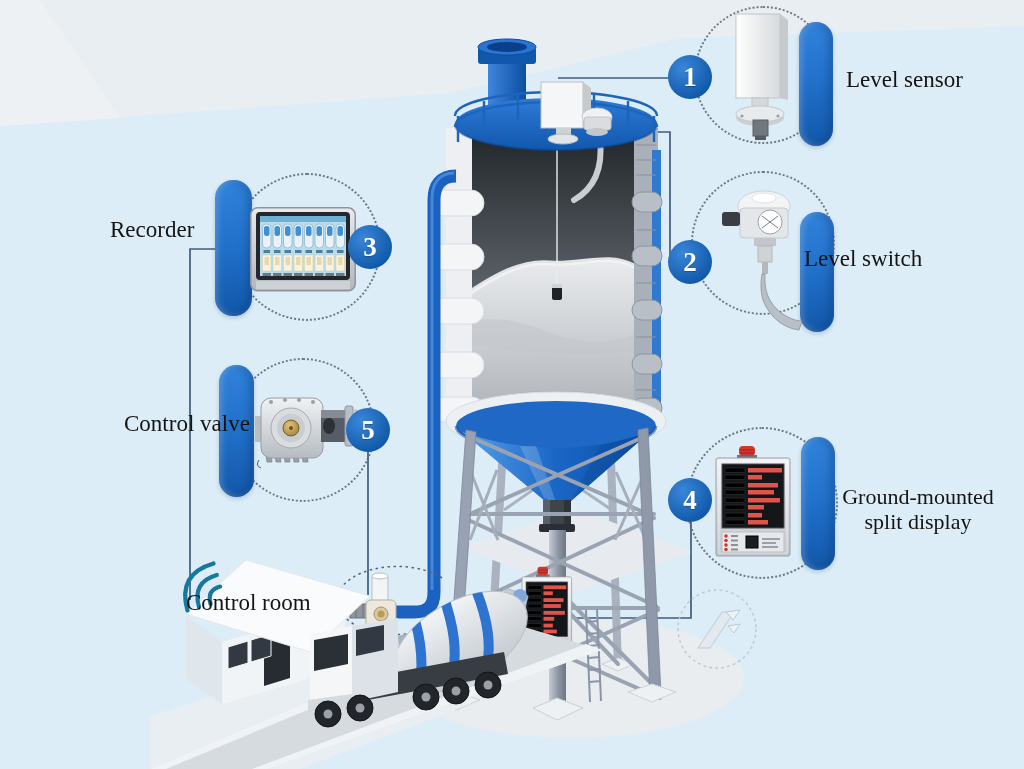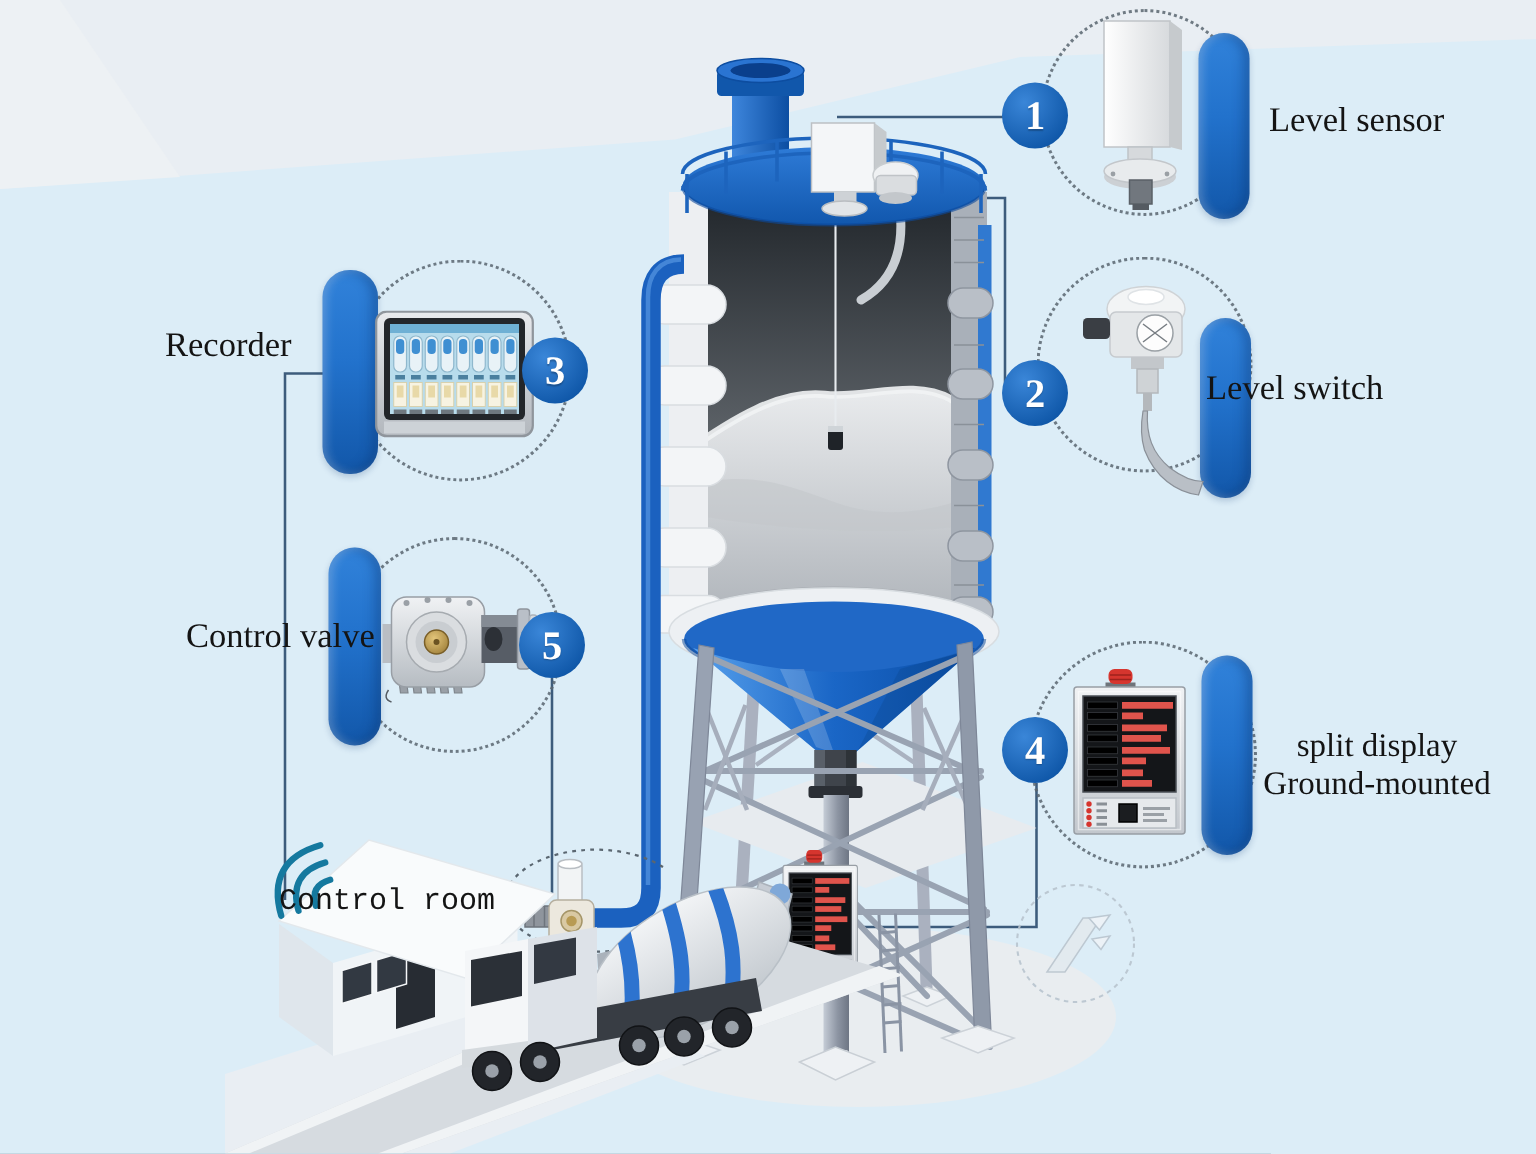--- a/index.html
+++ b/index.html
@@ -14,21 +14,21 @@
 .scene-svg{position:absolute;left:0;top:0;}
 .dotted-circle{position:absolute;border:2px dotted var(--dotted-circle);border-radius:50%;opacity:.85;}
 .pill{position:absolute;border-radius:18px;
   background:linear-gradient(180deg,#3182da 0%,var(--accent-blue) 45%,#1257a9 100%);
   box-shadow:inset 3px 0 6px rgba(255,255,255,.22), inset -4px 0 8px rgba(9,48,105,.38), 0 2px 4px rgba(20,60,120,.22);}
 .badge{position:absolute;width:44px;height:44px;border-radius:50%;
   background:radial-gradient(circle at 34% 30%,var(--badge-blue-light),var(--badge-blue-dark) 78%);
   color:#fff;display:flex;align-items:center;justify-content:center;
   font-size:27px;font-weight:700;text-shadow:0 1px 1px rgba(0,0,0,.25);}
 .callout-label{position:absolute;font-size:23px;white-space:nowrap;color:var(--text);}
-.callout-label.small{font-size:20px;font-family:Liberation Mono, monospace;}
+.callout-label.small{font-size:23px;}
 .callout-label.two-line{white-space:normal;font-size:22px;line-height:25px;text-align:center;}
 .device{position:absolute;}
 .device svg{display:block;width:100%;height:100%;}
 </style>
 </head>
 <body>
 
 <div class="stage">
 
 <svg class="scene-svg" width="1024" height="769" viewBox="0 0 1024 769">
@@ -500,22 +500,22 @@
 <div class="pill" style="left:801px;top:437px;width:34px;height:133px;"></div>
 <div class="device" style="left:710px;top:444px;width:86px;height:116px;">
   <svg viewBox="0 0 86 116">
         <use href="#displayUnit"></use>
       </svg>
 </div>
 <div class="badge" style="left:668px;top:478px;">
       <span>4</span>
     </div>
 <div class="callout-label two-line" style="left:838px;top:484px;width:160px;">
+  <span style="display:block">Ground-mounted</span>
   <span style="display:block">split display</span>
-  <span style="display:block">Ground-mounted</span>
 </div>
 
 <div class="dotted-circle" style="left:231px;top:358px;width:144px;height:144px;"></div>
 <div class="pill" style="left:219px;top:365px;width:35px;height:132px;"></div>
 <div class="device" style="left:251px;top:390px;width:110px;height:80px;">
   <svg viewBox="0 0 110 80">
     <defs>
       <linearGradient id="cvG" x1="0" y1="0" x2="0" y2="1">
             <stop offset="0" stop-color="#f0f2f4"></stop>
             <stop offset="1" stop-color="#b6bcc2"></stop>

